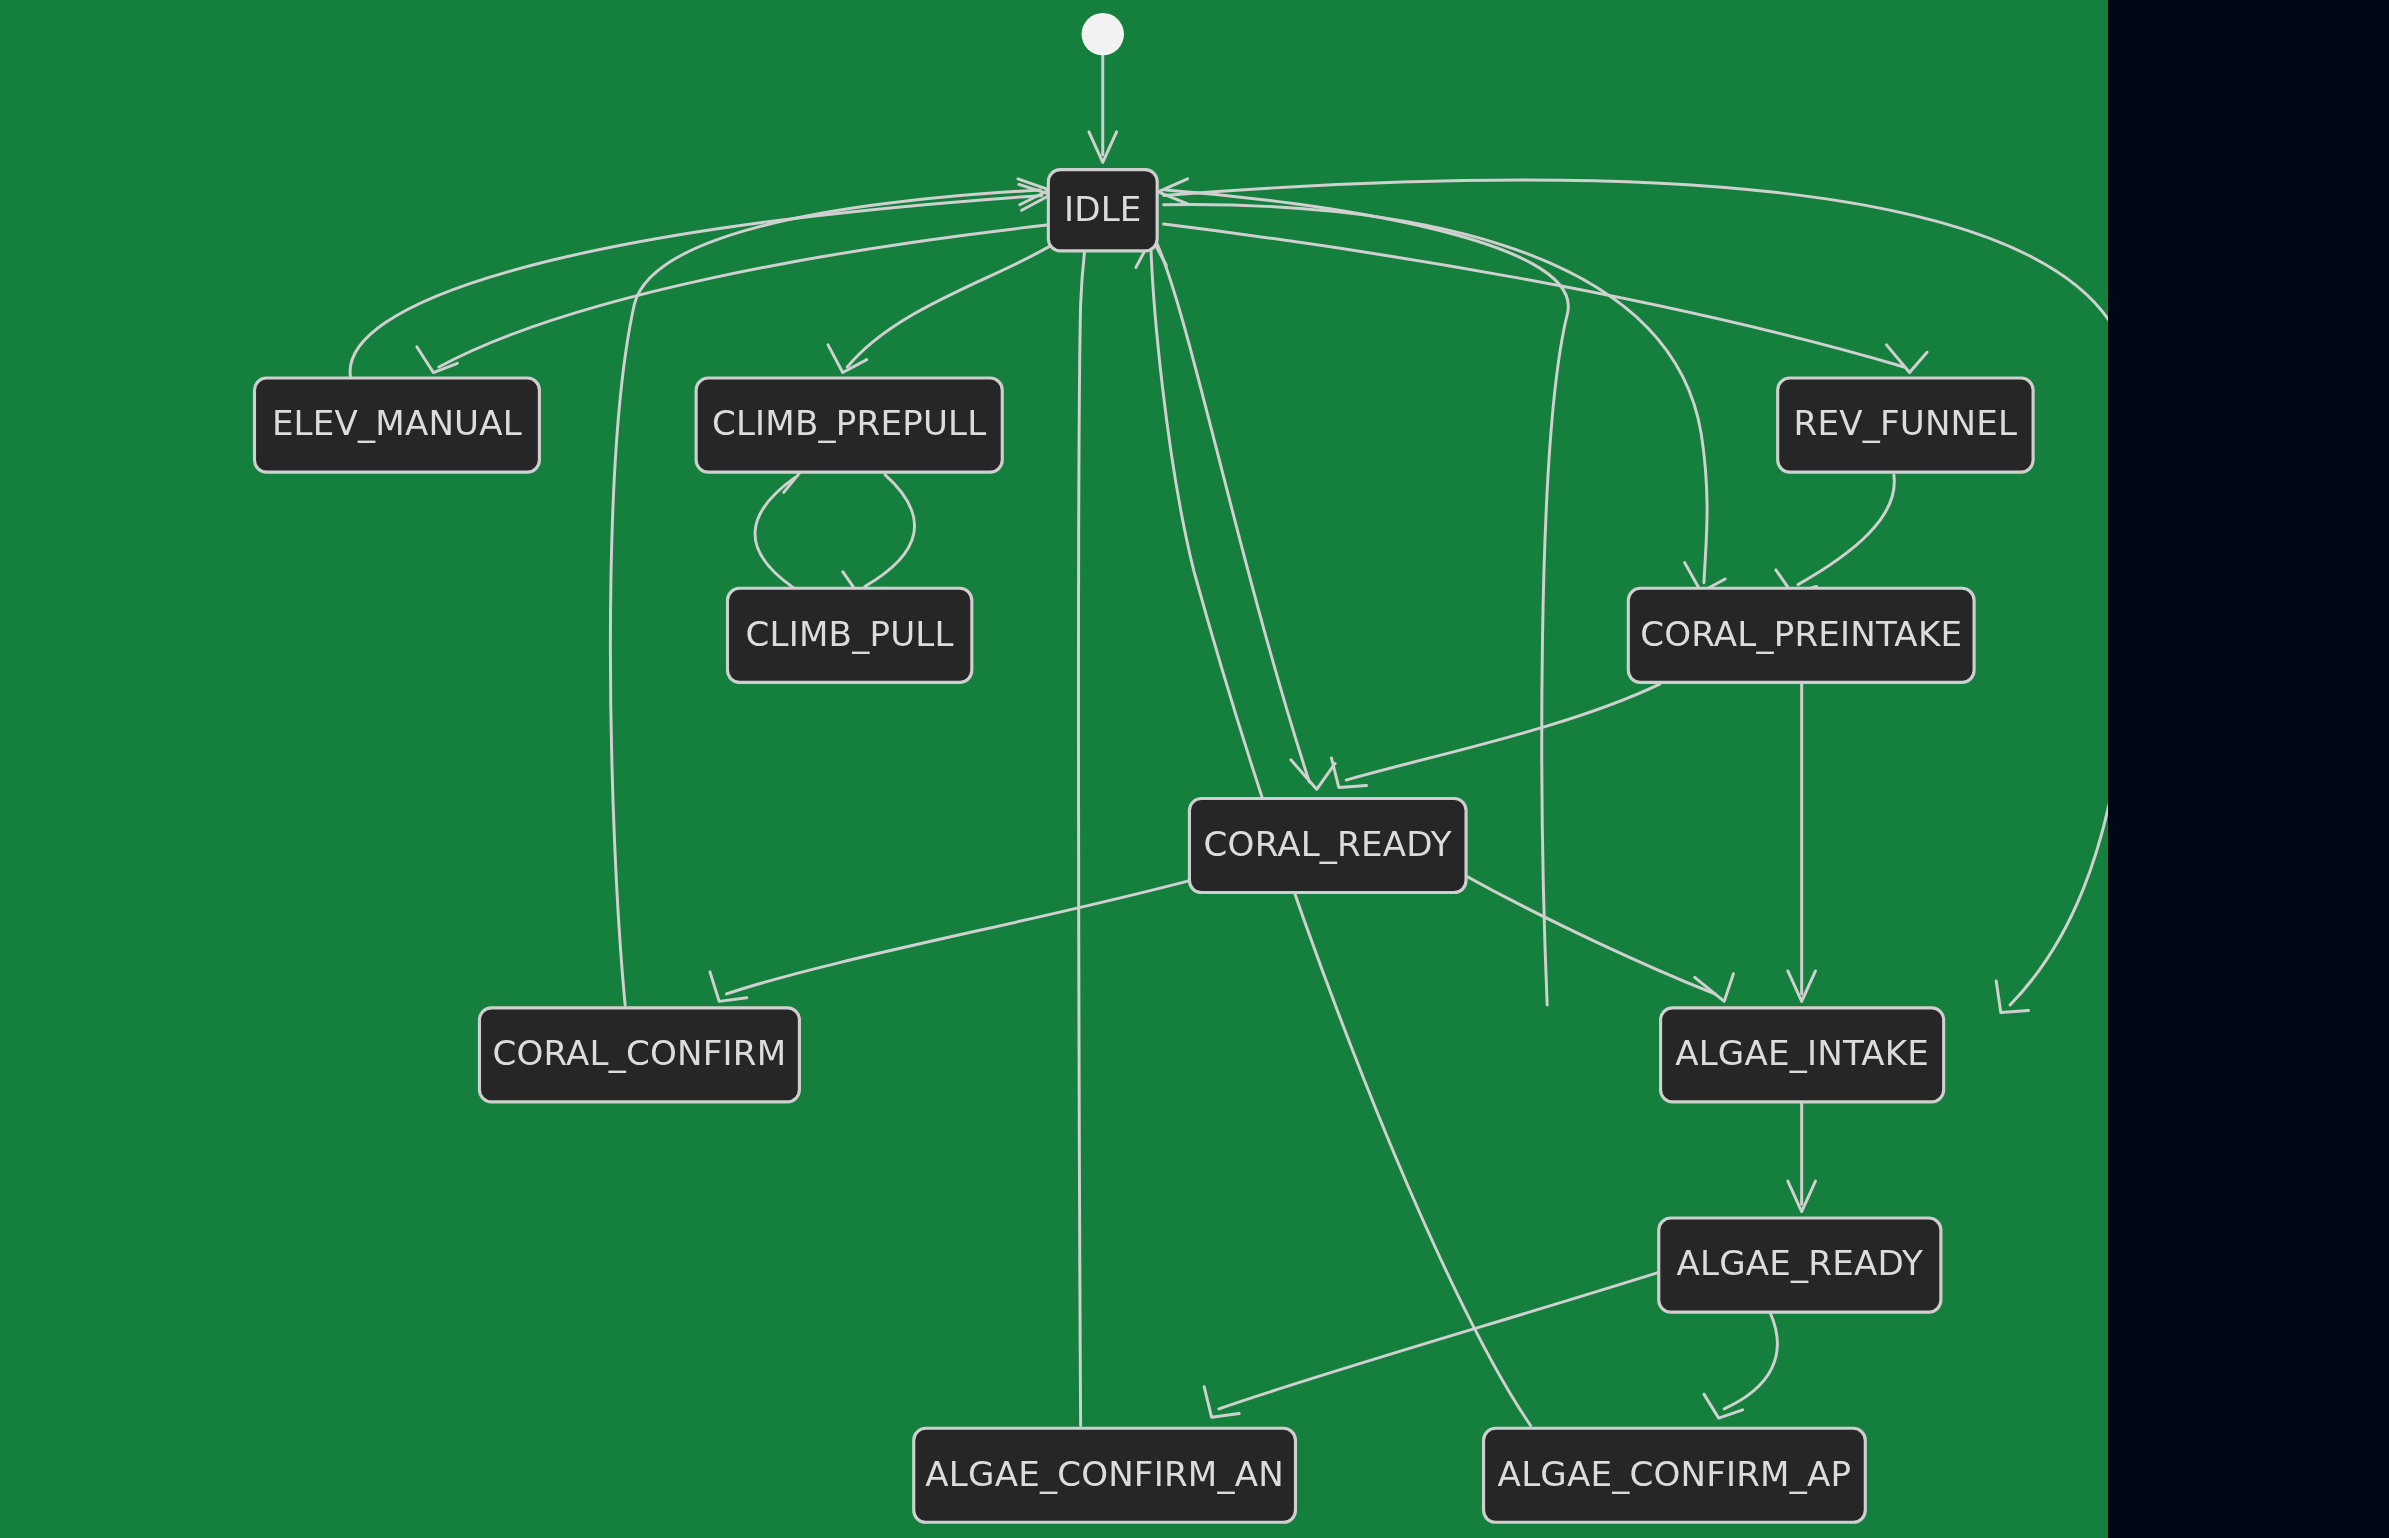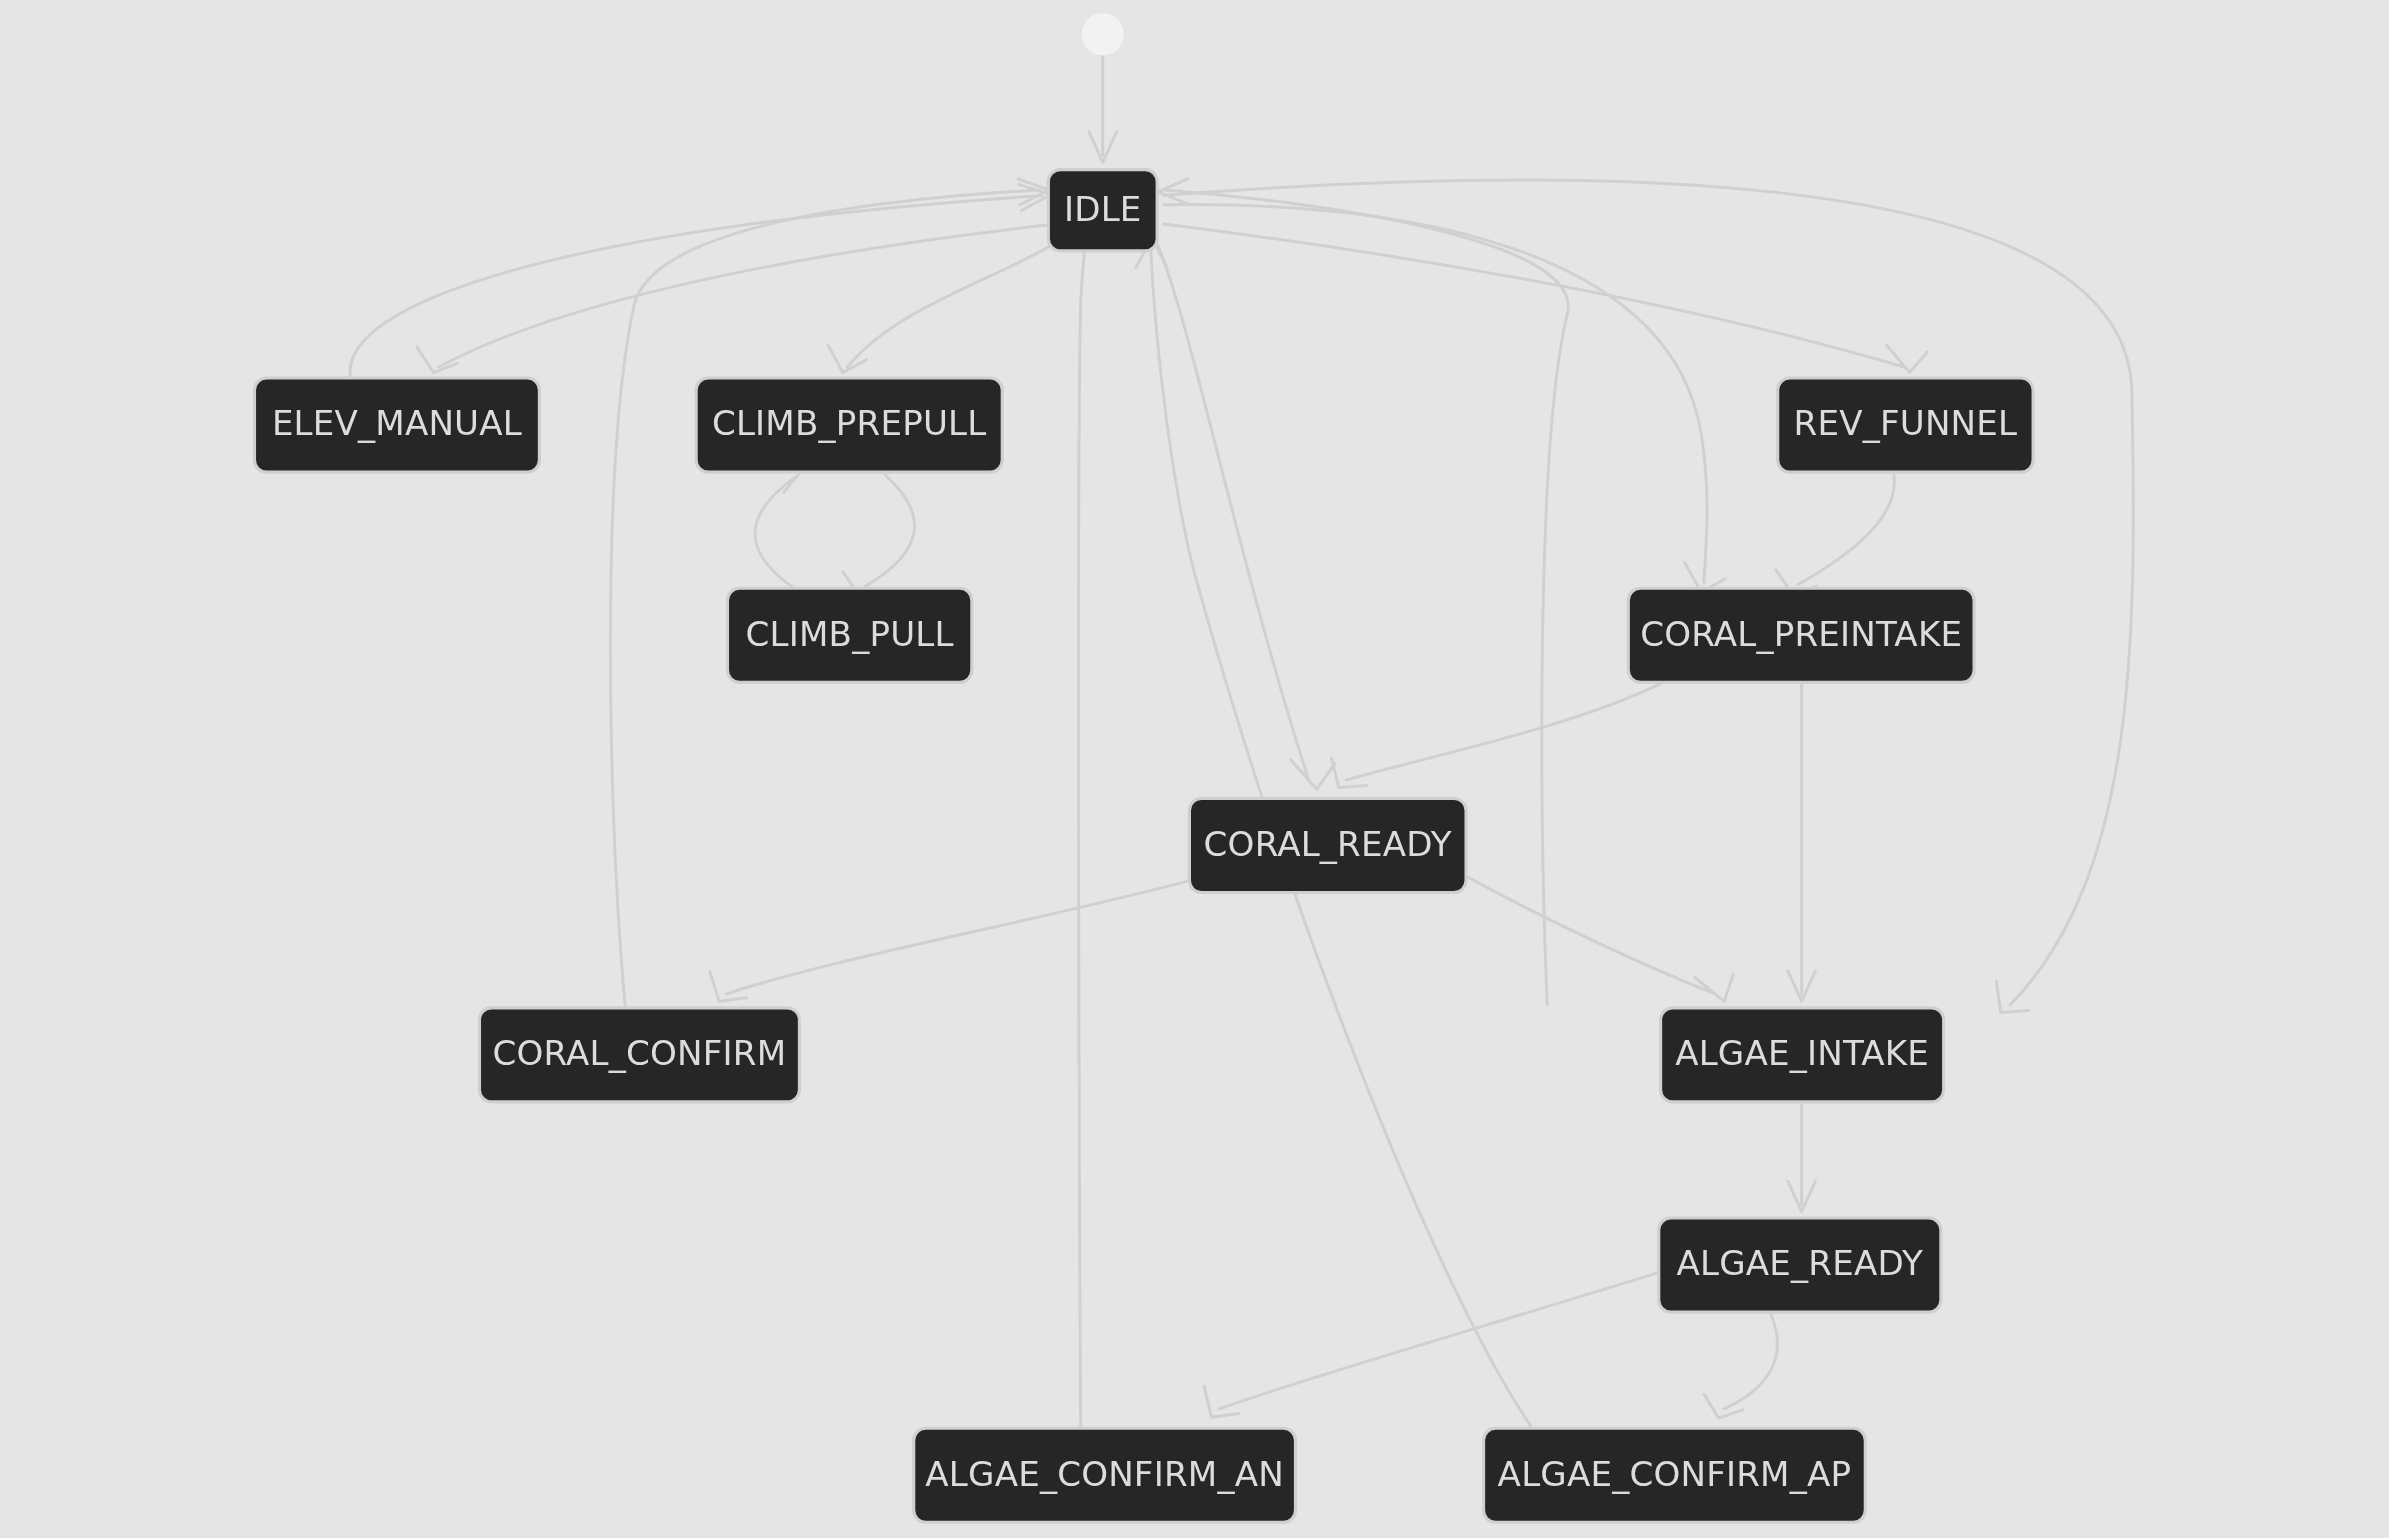--- a/index.html
+++ b/index.html
@@ -2,23 +2,23 @@
 <html style="font-size:14.8px"><head>
 <meta charset="utf-8">
 <style>
   html, body {
     margin: 0;
     padding: 0;
     background: #000818;
   }
   #canvas-wrap {
     position: relative;
-    width: 2389px;
+    width: 2108px;
     height: 1538px;
-    background: #e5e5e5;
+    background: #15803d;
     overflow: hidden;
   }
   svg#diagram {
     position: absolute;
     top: 0; left: 0;
     width: 2389px;
     height: 1538px;
     display: block;
   }
   .edge-path {

